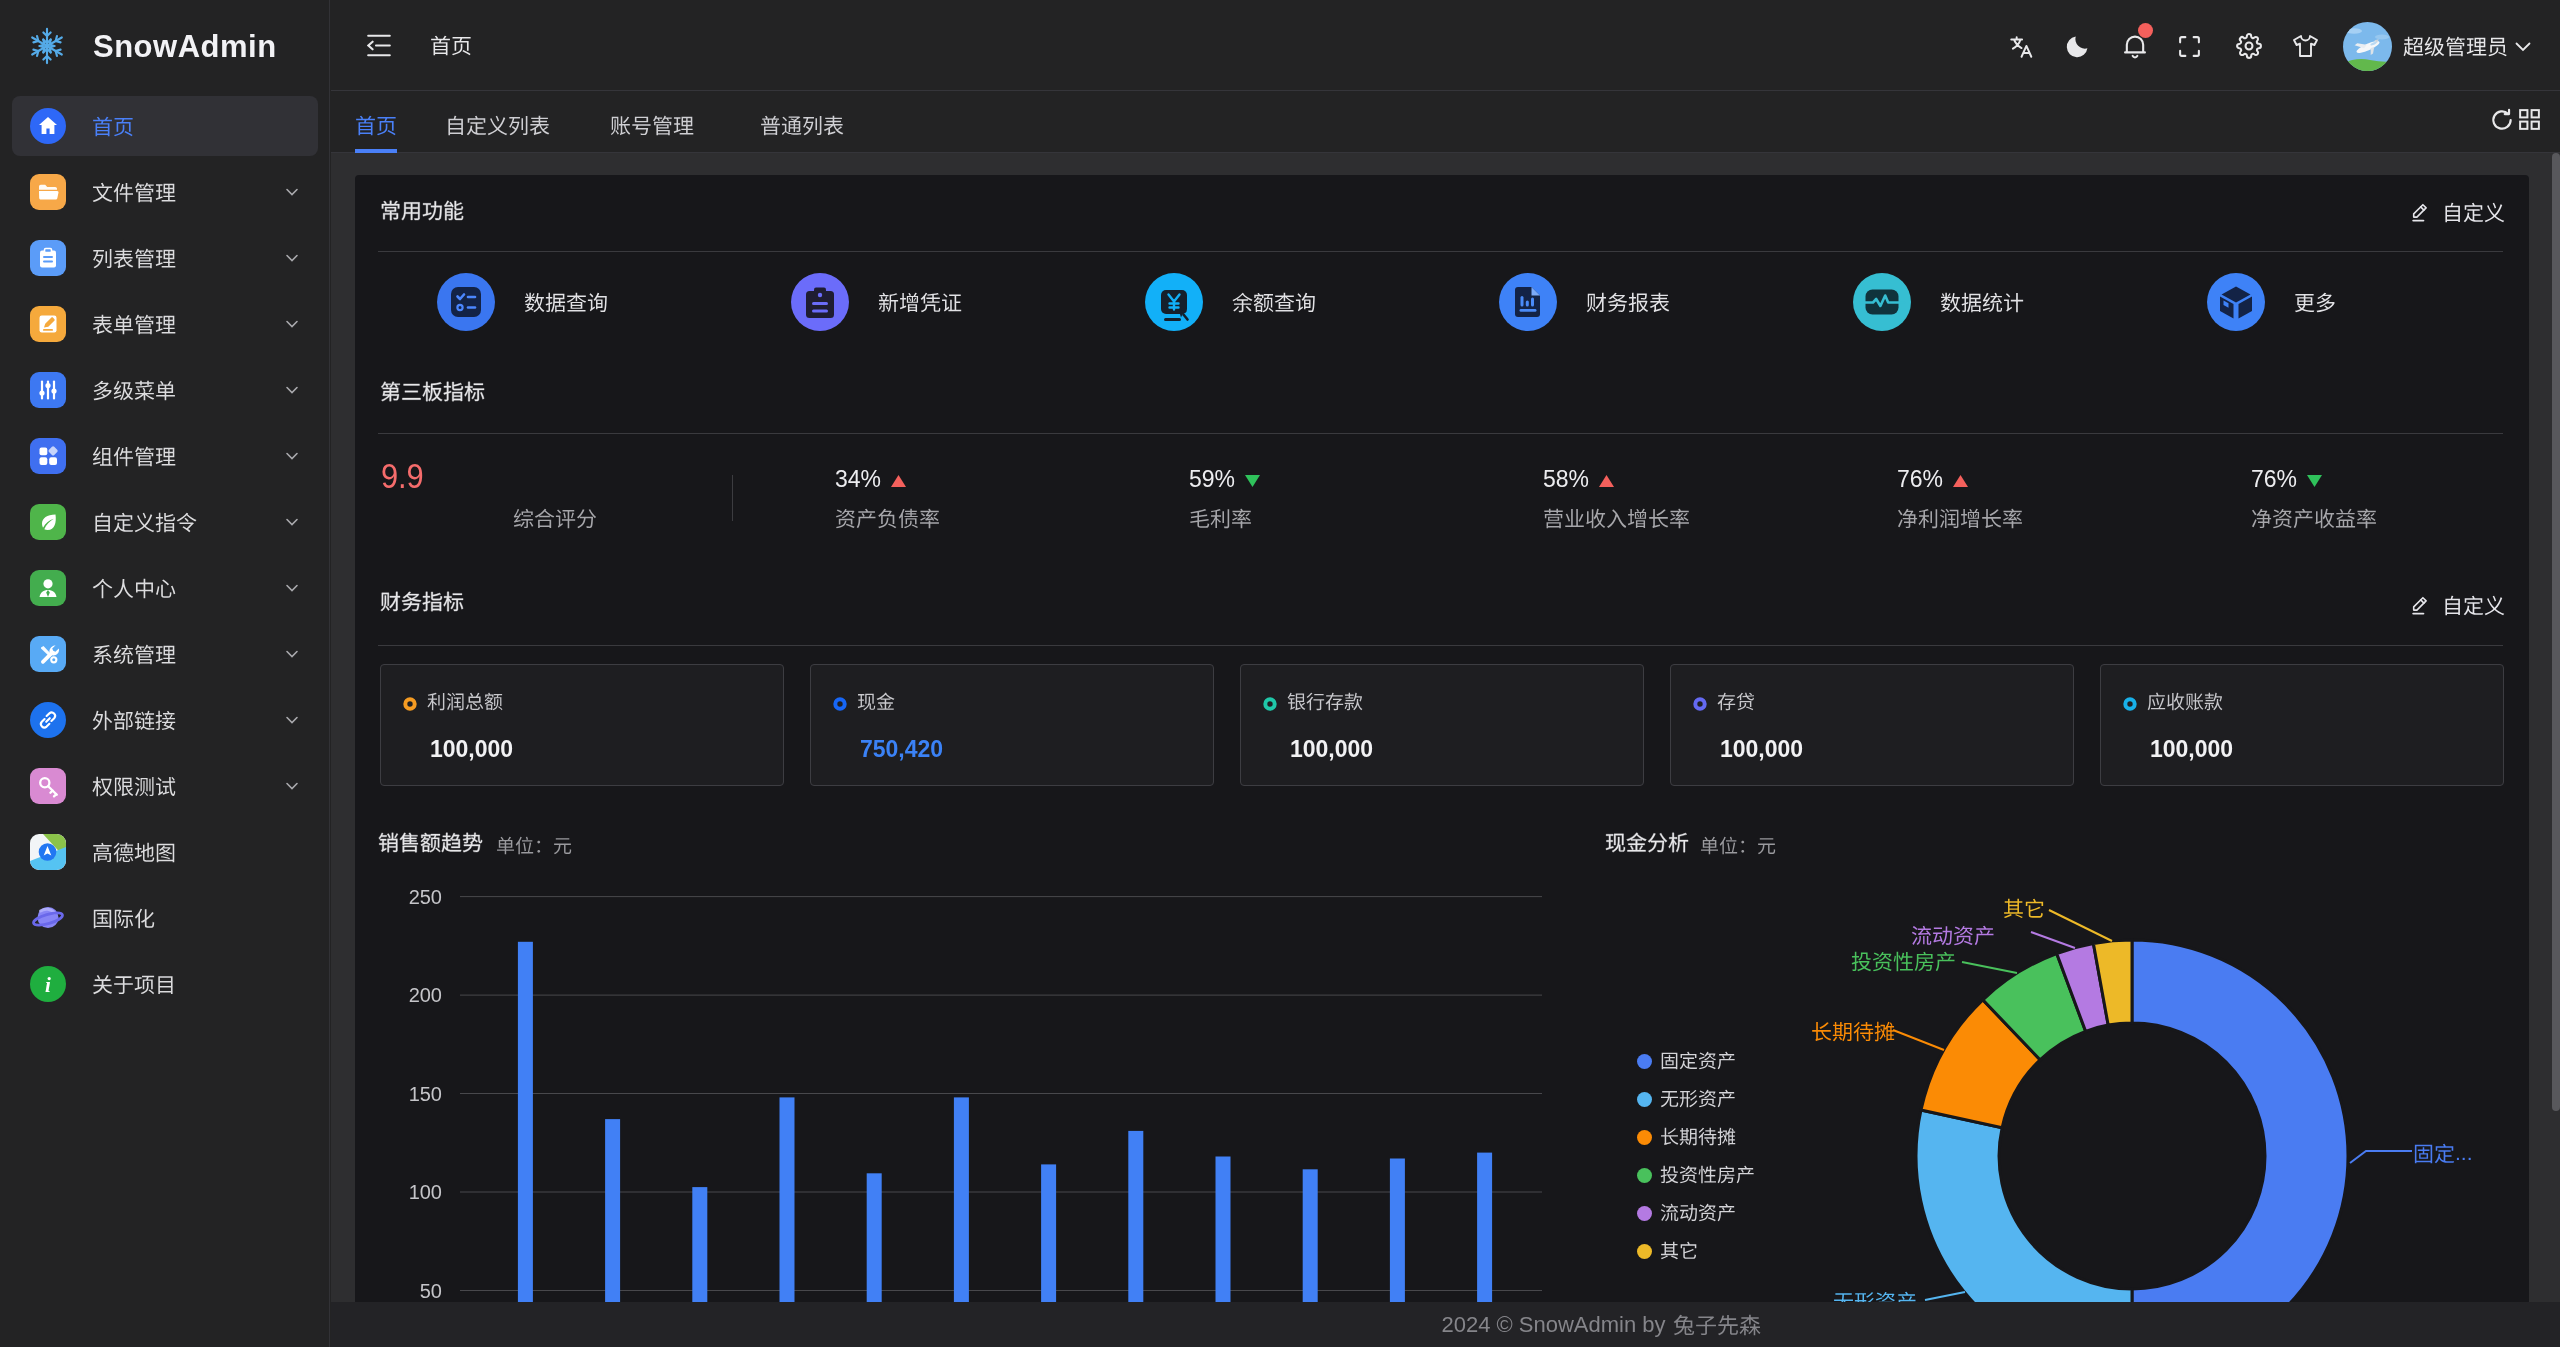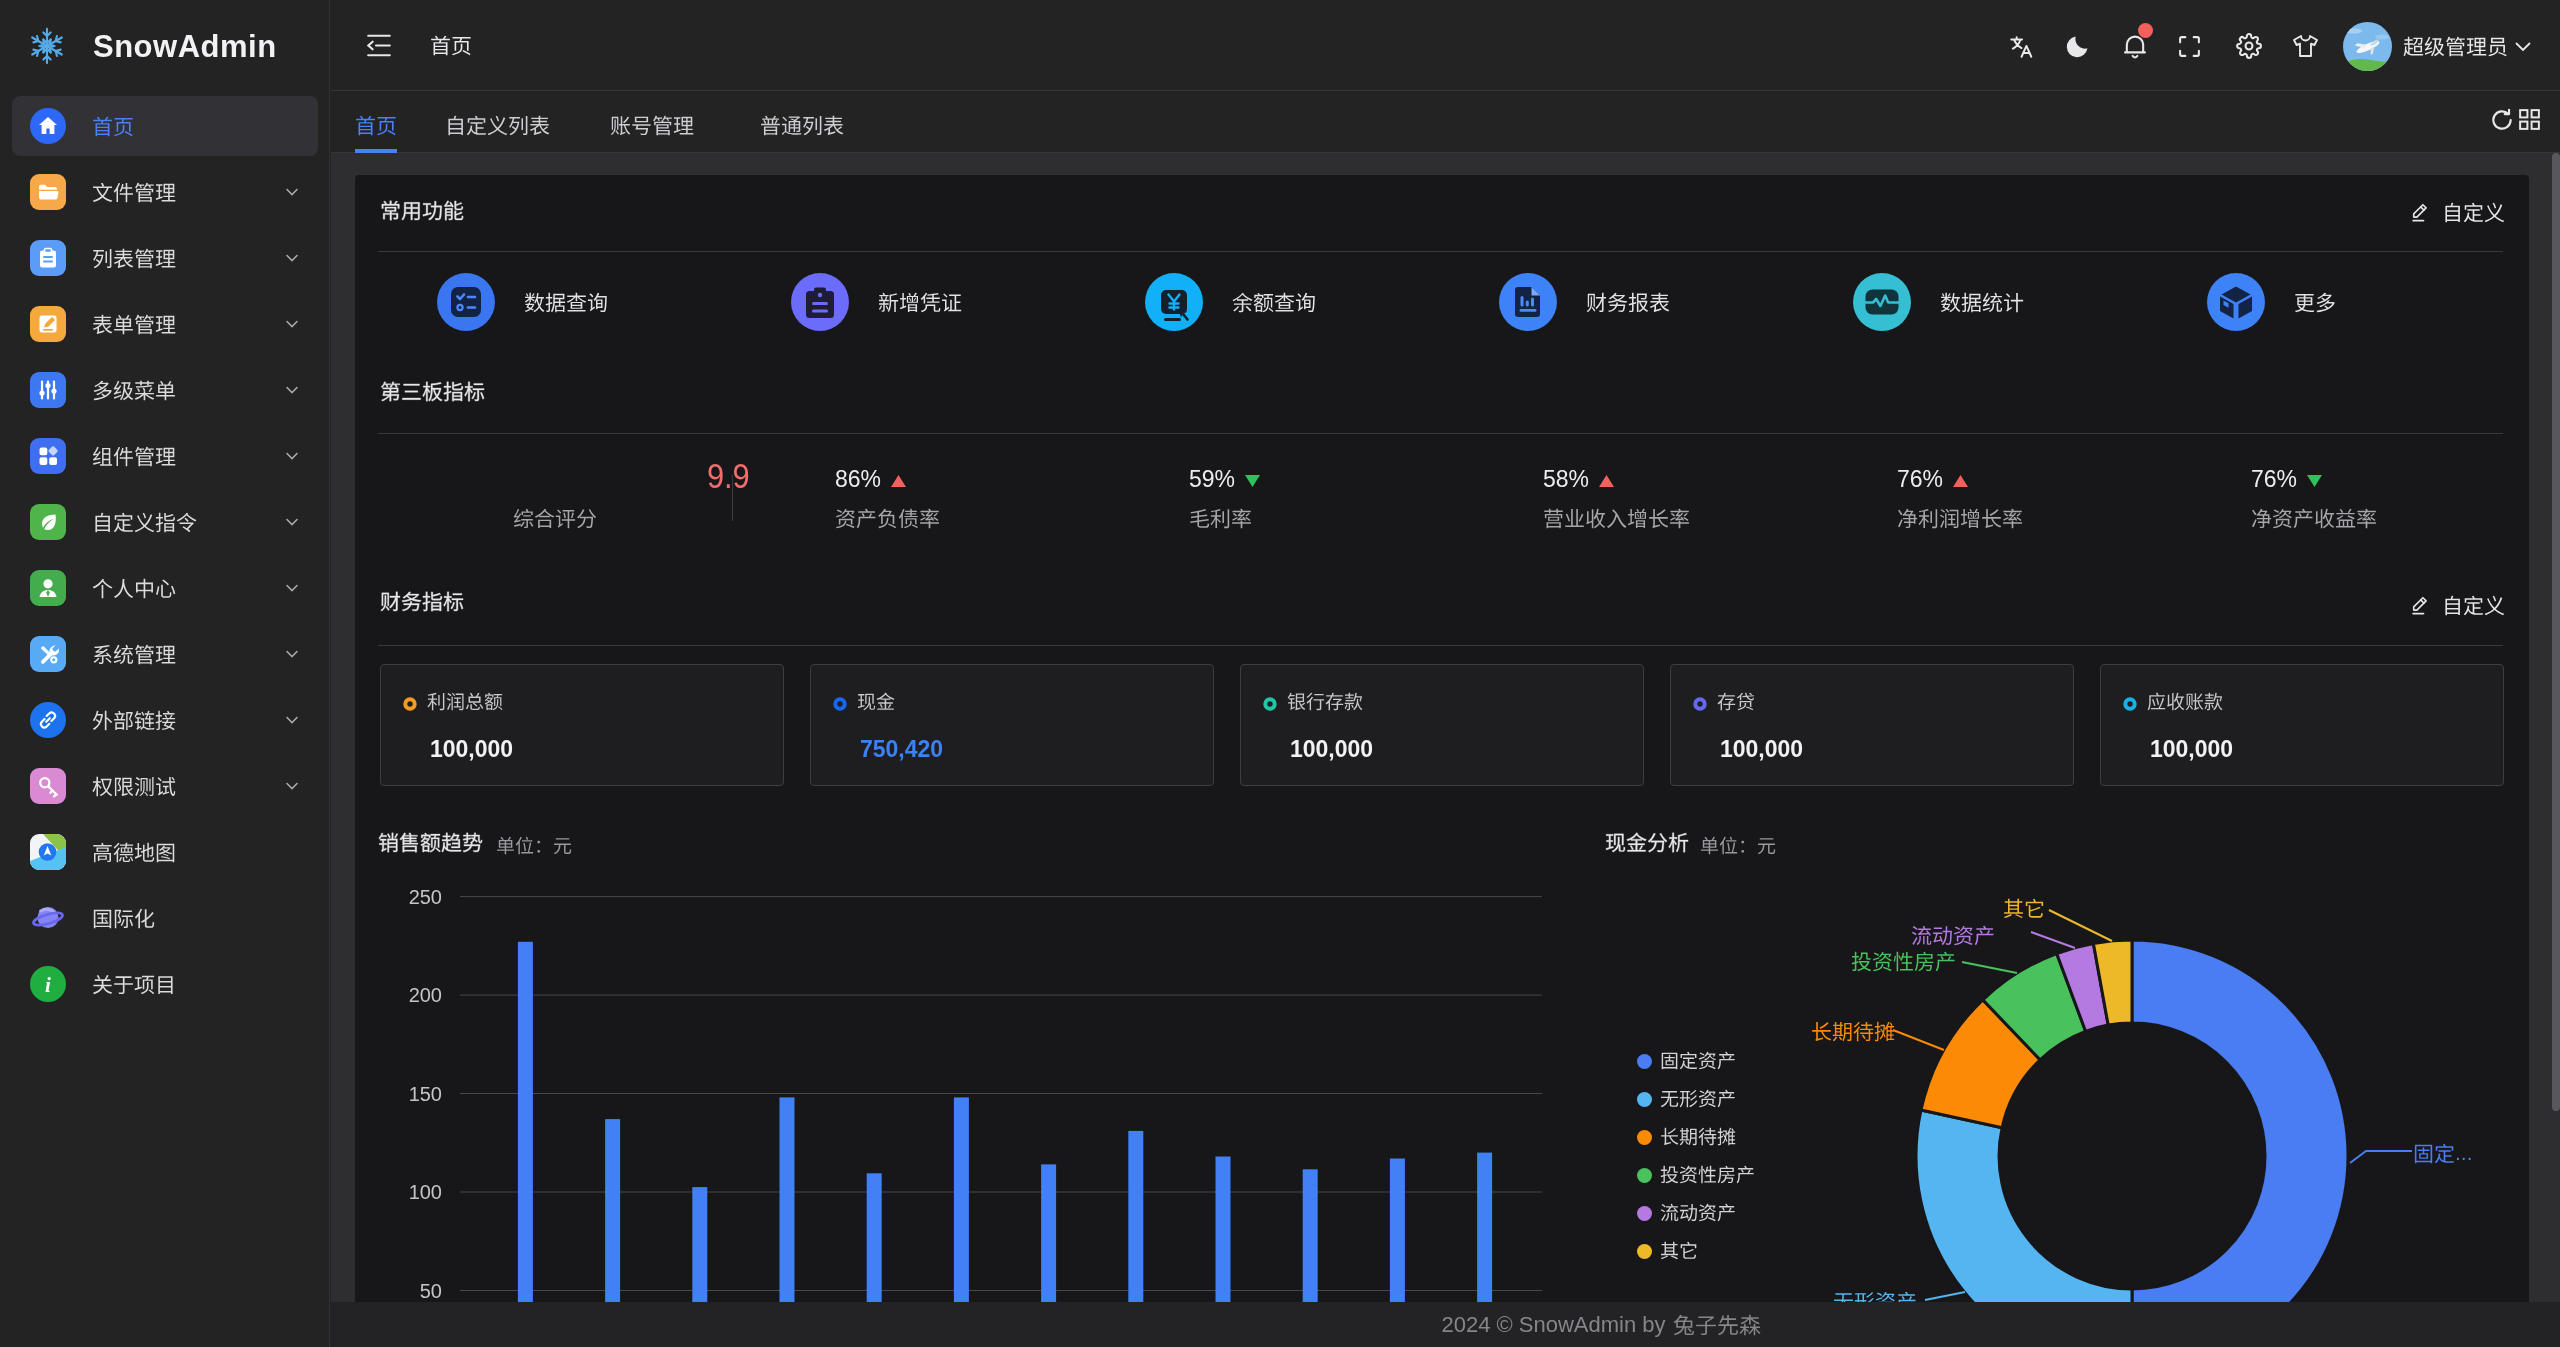--- a/index.html
+++ b/index.html
@@ -708,33 +708,33 @@
         <use href="#z68" xlink:href="#z68"></use>
         <use href="#z69" xlink:href="#z69" x="1000"></use>
         <use href="#z70" xlink:href="#z70" x="2000"></use>
         <use href="#z16" xlink:href="#z16" x="3000"></use>
         <use href="#z71" xlink:href="#z71" x="4000"></use>
       </g>
     </svg>
   </div>
 <div class="abs" style="left:378px;top:433px;width:2125px;height:1px;background:#3a3a3e"></div>
 <div class="abs" style="left:555px;top:458px;width:2px;text-align:center"></div>
-<div class="abs" style="left:399px;top:456px;width:354px;text-align:right;font-size:35px;color:#f56c6c"><span style="display:inline-block;transform:scaleX(.88)">9.9</span></div>
+<div class="abs" style="left:378px;top:456px;width:354px;text-align:left;font-size:35px;color:#f56c6c"><span style="display:inline-block;transform:scaleX(.88)">9.9</span></div>
 <div class="abs" style="left:513px;top:508px">
     <svg class="zh" style="width:84.0px;height:21px;;color:#a6a6aa" viewBox="0 0 4000 1000">
       <g fill="currentColor" transform="translate(0,880) scale(1,-1)">
         <use href="#z72" xlink:href="#z72"></use>
         <use href="#z73" xlink:href="#z73" x="1000"></use>
         <use href="#z74" xlink:href="#z74" x="2000"></use>
         <use href="#z75" xlink:href="#z75" x="3000"></use>
       </g>
     </svg>
   </div>
 <div class="abs" style="left:732px;top:475px;width:1px;height:46px;background:#3c3c40"></div>
-<div class="abs" style="left:835px;top:466px;font-size:23px;color:#ededf0">86%</div>
+<div class="abs" style="left:835px;top:466px;font-size:23px;color:#ededf0">34%</div>
 <svg class="abs" style="left:890px;top:474px" width="17" height="14" viewBox="0 0 17 14">
     <path d="M8.5 1l7.5 12H1z" fill="#f4605c"></path>
   </svg>
 <div class="abs" style="left:835px;top:508px">
     <svg class="zh" style="width:105.0px;height:21px;;color:#a6a6aa" viewBox="0 0 5000 1000">
       <g fill="currentColor" transform="translate(0,880) scale(1,-1)">
         <use href="#z76" xlink:href="#z76"></use>
         <use href="#z77" xlink:href="#z77" x="1000"></use>
         <use href="#z78" xlink:href="#z78" x="2000"></use>
         <use href="#z79" xlink:href="#z79" x="3000"></use>

